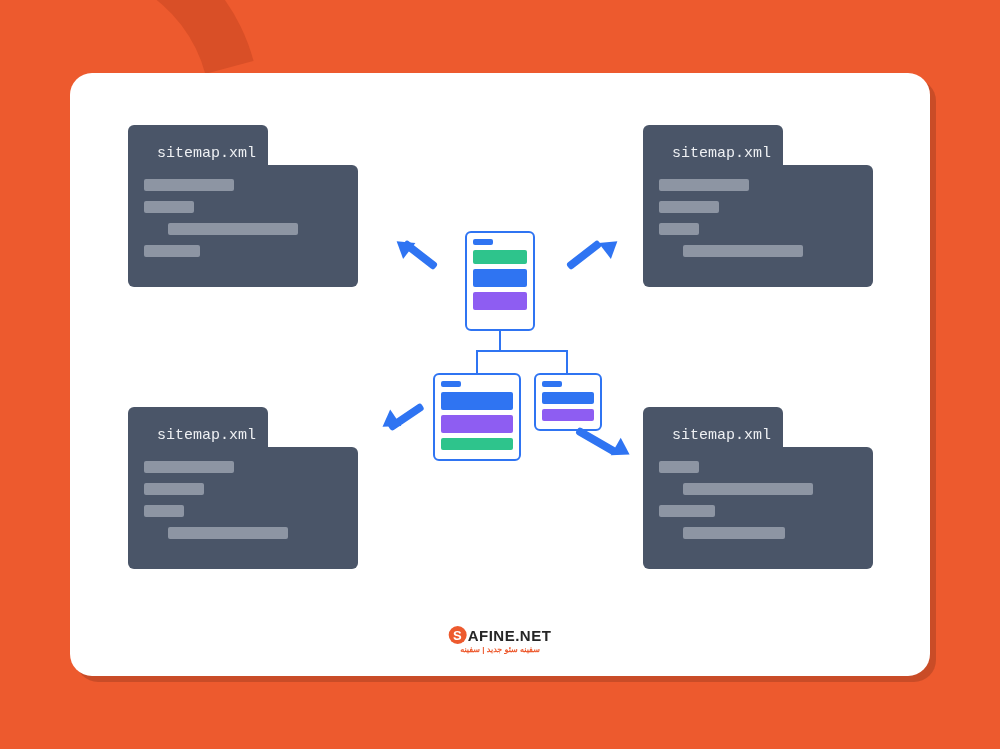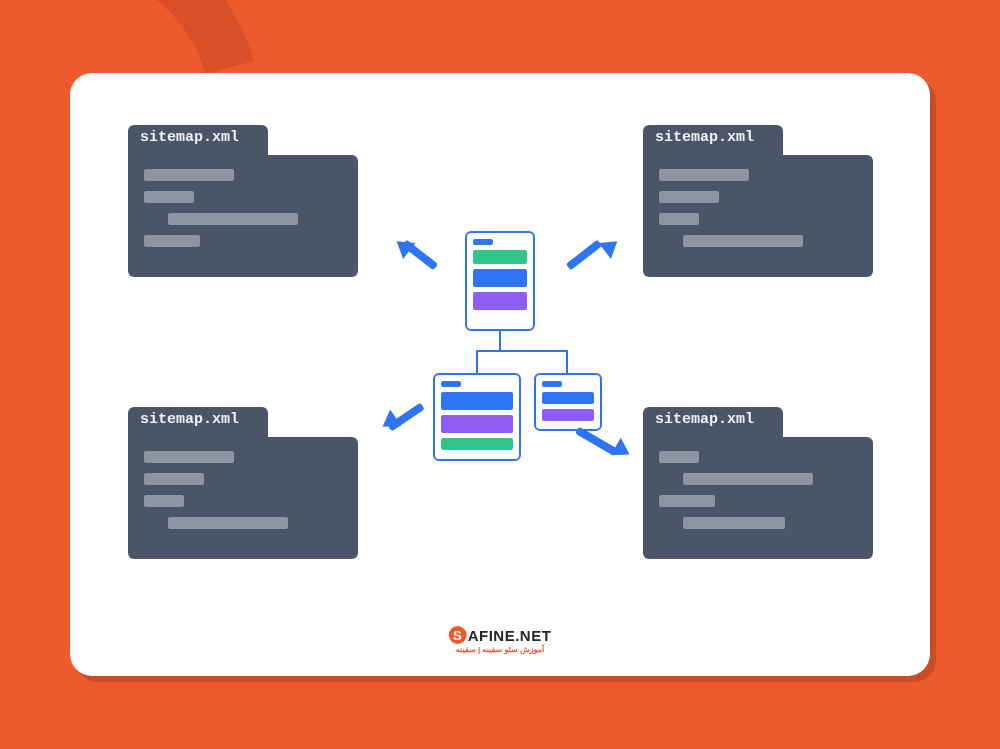--- a/index.html
+++ b/index.html
@@ -51,22 +51,23 @@
     position: absolute;
     width: 230px;
   }
   .folder-tab {
     width: 140px;
     height: 30px;
     background: #4a5568;
     border-radius: 6px 6px 0 0;
     color: #eef0f3;
     font-size: 15px;
-    padding: 4px 12px;
-    font-weight: 700;
+    padding: 20px 12px;
+    font-weight: 400;
+    text-align: right;
   }
   .folder-body {
     width: 230px;
     height: 122px;
     background: #4a5568;
     border-radius: 0 6px 6px 6px;
     padding: 14px 0 14px 16px;
     display: flex;
     flex-direction: column;
     gap: 10px;
@@ -291,16 +292,16 @@
   <div class="arrow a-br">
     <div class="arrow-shaft"></div>
       <div class="arrow-head"></div>
   </div>
 
   <div class="logo">
     <div class="logo-main">
       <span class="logo-s">S</span>
         <span>AFINE.NET</span>
     </div>
-    <div class="logo-sub">آموزش سئو سفینه | سفینه</div>
+    <div class="logo-sub">سفینه سئو جدید | سفینه</div>
   </div>
 
 </div>
 
 </body></html>

